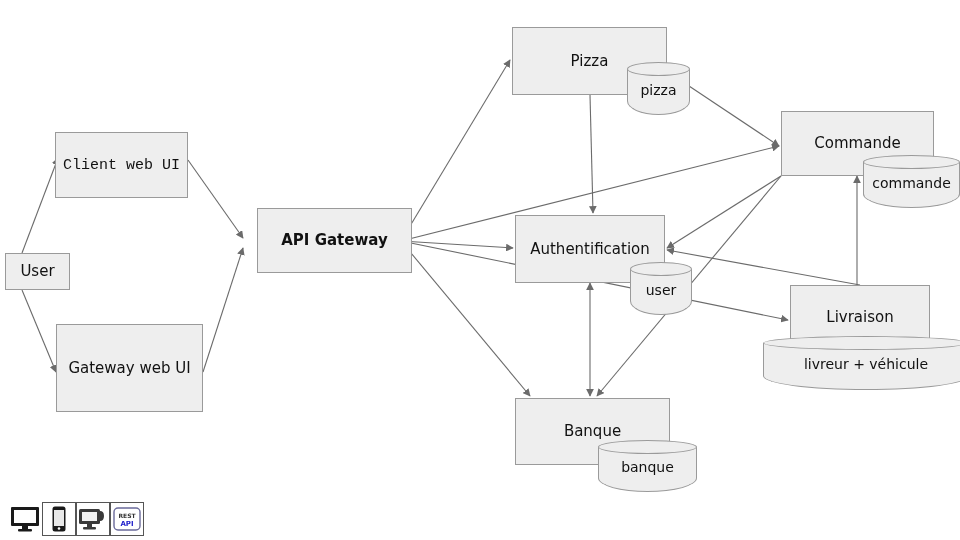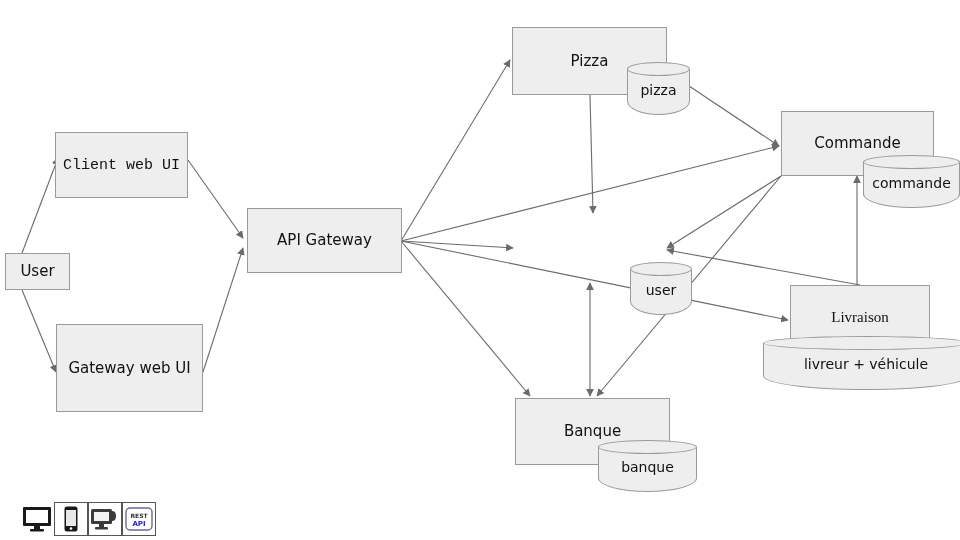--- a/index.html
+++ b/index.html
@@ -78,21 +78,21 @@
     text-align: center;
     font-size: 14px;
     color: #111111;
     white-space: nowrap;
     z-index: 2;
   }
 
   
   .legend {
     position: absolute;
-    left: 20px;
+    left: 8px;
     bottom: 4px;
     display: flex;
     align-items: flex-end;
     z-index: 6;
   }
   .legend .slot {
     width: 34px;
     height: 34px;
     box-sizing: border-box;
     display: flex;
@@ -139,33 +139,36 @@
 
   <div class="node" style="left: 5px; top: 253px; width: 65px; height: 37px;">
     <span class="node-label">User</span>
   </div>
   <div class="node" style="left: 55px; top: 132px; width: 133px; height: 66px; font-family: Liberation Mono, monospace;">
     <span class="node-label">Client web UI</span>
   </div>
   <div class="node" style="left: 56px; top: 324px; width: 147px; height: 88px;">
     <span class="node-label">Gateway web UI</span>
   </div>
-  <div class="node" style="left: 247px; top: 208px; width: 155px; height: 65px;">
+  <div class="node" style="left: 257px; top: 208px; width: 155px; height: 65px; font-weight: bold;">
     <span class="node-label">API Gateway</span>
   </div>
   <div class="node" style="left: 512px; top: 27px; width: 155px; height: 68px;">
     <span class="node-label">Pizza</span>
   </div>
+  <div class="node" style="left: 515px; top: 215px; width: 150px; height: 68px;">
+    <span class="node-label">Authentification</span>
+  </div>
   <div class="node" style="left: 515px; top: 398px; width: 155px; height: 67px;">
     <span class="node-label">Banque</span>
   </div>
   <div class="node" style="left: 781px; top: 111px; width: 153px; height: 65px;">
     <span class="node-label">Commande</span>
   </div>
-  <div class="node" style="left: 790px; top: 285px; width: 140px; height: 65px; font-family: Liberation Serif, serif;">
+  <div class="node" style="left: 790px; top: 285px; width: 140px; height: 65px;">
     <span class="node-label">Livraison</span>
   </div>
 
   <div class="db" style="left: 627px; top: 62px; width: 63px; height: 53px;">
     <div class="body"></div>
     <div class="top"></div>
     <div class="db-label">pizza</div>
   </div>
   <div class="db" style="left: 630px; top: 262px; width: 62px; height: 53px;">
     <div class="body"></div>

